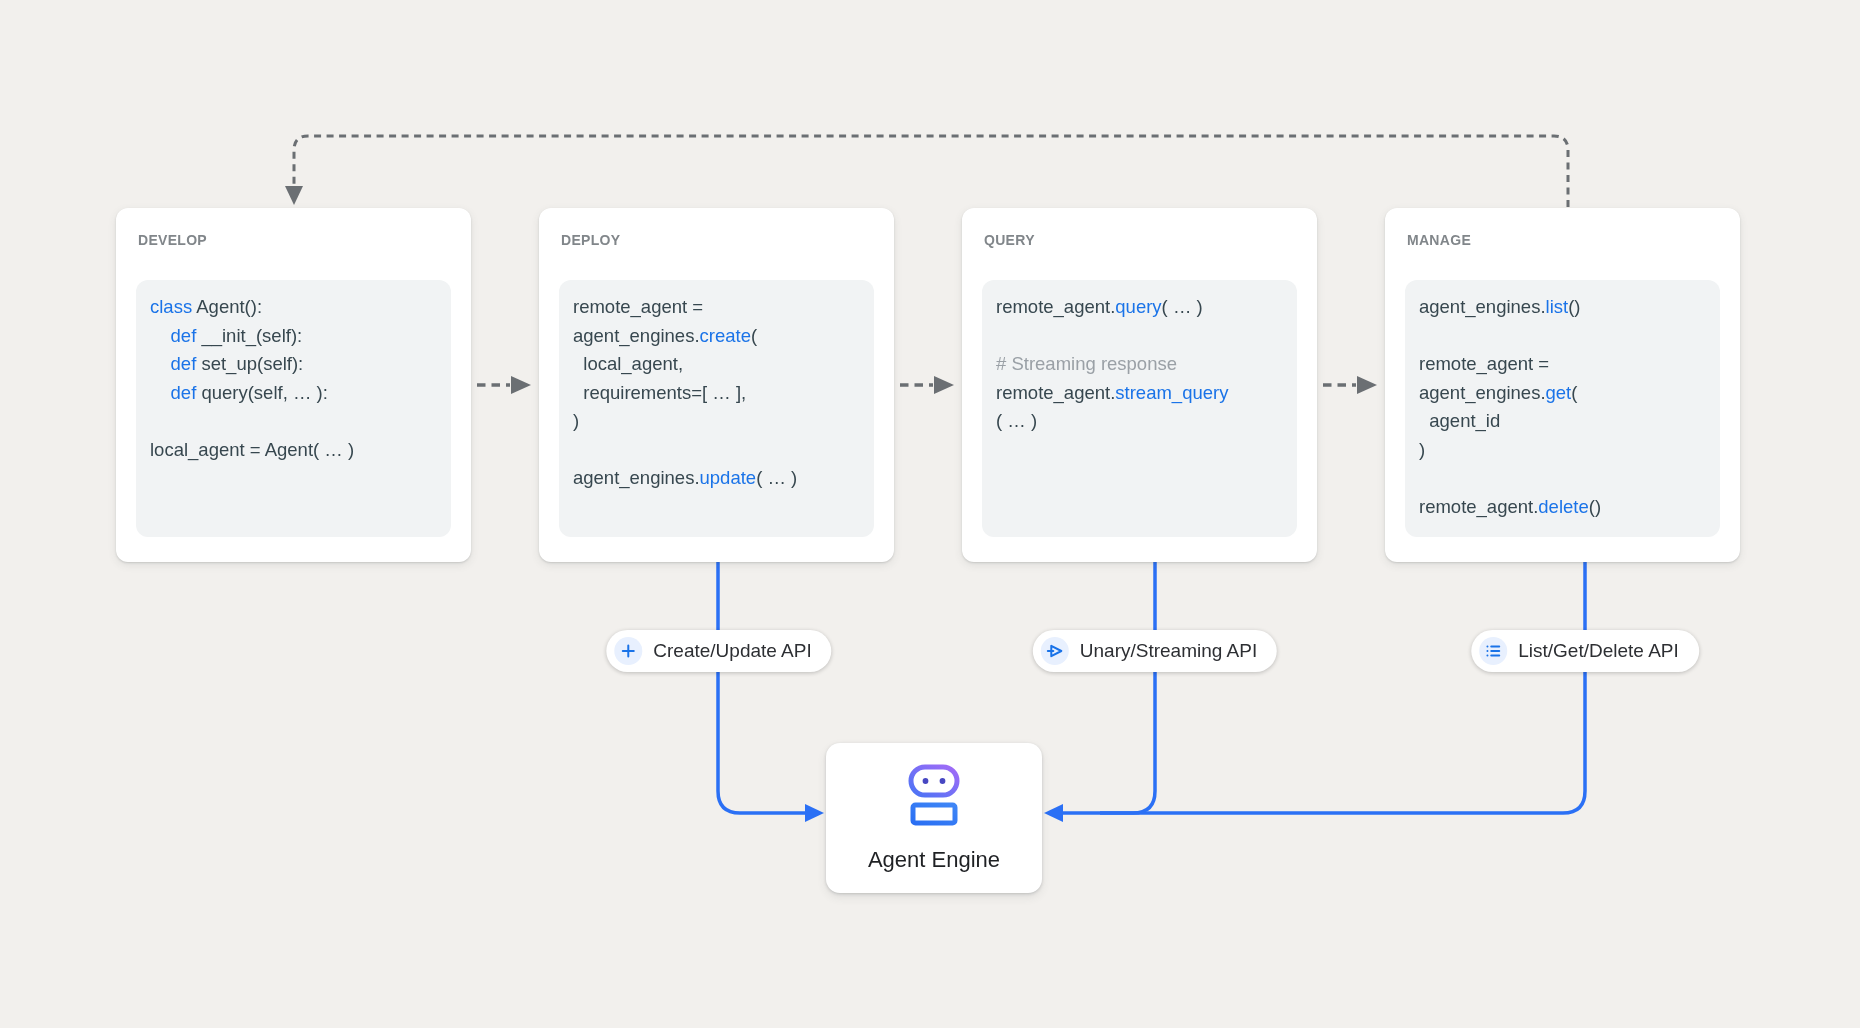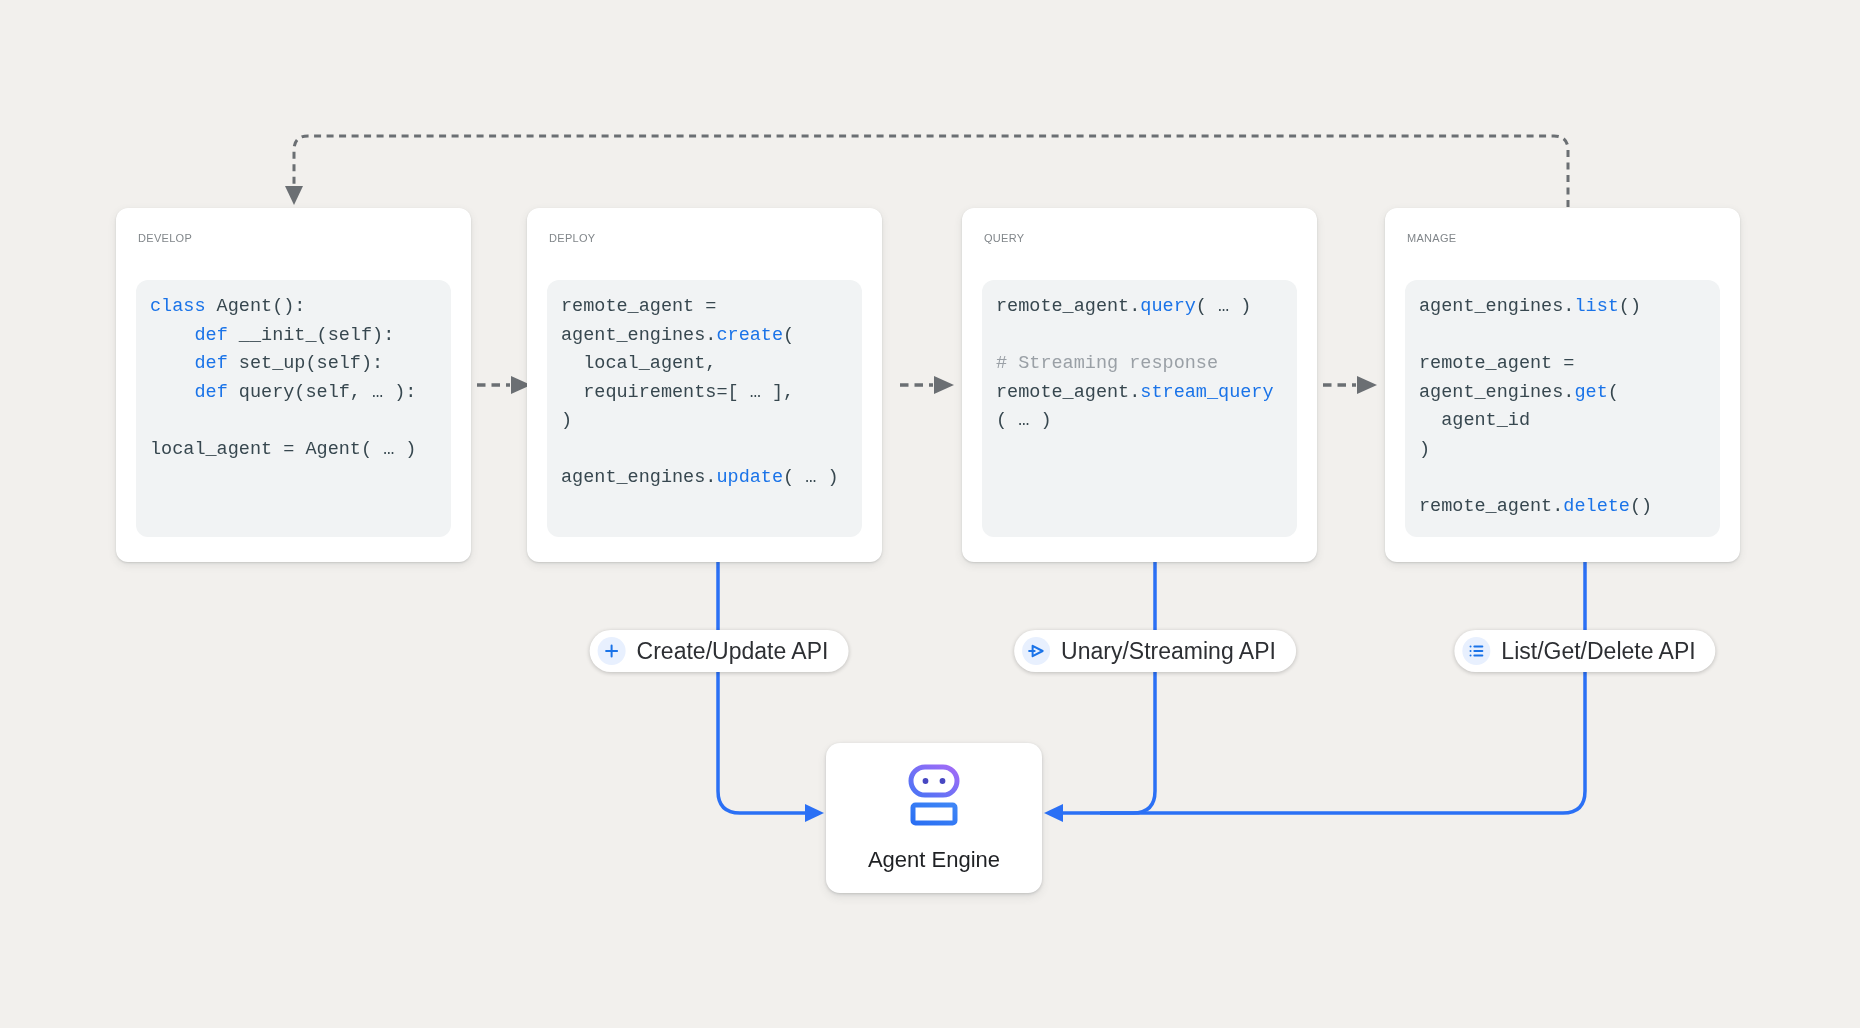--- a/index.html
+++ b/index.html
@@ -11,31 +11,31 @@
   svg.wires { position:absolute; left:0; top:0; pointer-events:none; }
 
   
   .card {
     position:absolute; top:208px; width:355px; height:354px;
     background:#ffffff; border-radius:12px;
     box-shadow:0 1px 2px rgba(60,64,67,.18), 0 3px 9px rgba(60,64,67,.10);
   }
   .card-title {
     position:absolute; top:24px; left:22px;
-    font-size:11px; font-weight:400; color:#81868a; letter-spacing:.3px;
+    font-size:14px; font-weight:700; color:#81868a; letter-spacing:.3px;
   }
   .codeblock {
     position:absolute; left:20px; top:72px; width:315px; height:257px;
     background:#f1f3f4; border-radius:12px; box-sizing:border-box;
     padding:13px 14px;
     overflow:hidden;
   }
   .codeblock pre {
     margin:0;
-    font-family:Liberation Mono, monospace;
+    font-family:Liberation Sans, sans-serif;
     font-size:18.5px; line-height:28.5px; color:#37474f;
     white-space:pre;
   }
   .codeblock .k { color:#1a73e8; }
   .codeblock .p { color:#37474f; }
   .codeblock .c { color:#9aa0a6; }
 
   
   .pill {
     position:absolute; top:630px; height:42px;
@@ -43,21 +43,21 @@
     background:#ffffff; border-radius:21px;
     box-shadow:0 1px 4px rgba(0,0,0,.22);
     display:inline-flex; align-items:center;
     padding:0 20px 0 8px; gap:11px; white-space:nowrap;
   }
   .pill-icon {
     width:28px; height:28px; border-radius:50%;
     background:#e8f0fe; display:flex; align-items:center; justify-content:center;
     flex:0 0 auto;
   }
-  .pill-label { font-size:23px; font-weight:500; color:#2d2f33; }
+  .pill-label { font-size:19px; font-weight:500; color:#2d2f33; }
 
   
   .engine {
     position:absolute; left:826px; top:743px; width:216px; height:150px;
     background:#ffffff; border-radius:14px;
     box-shadow:0 1px 3px rgba(60,64,67,.22), 0 4px 10px rgba(60,64,67,.10);
     display:flex; flex-direction:column; align-items:center; justify-content:center;
     gap:18px;
   }
   .engine-label { font-size:22px; font-weight:500; color:#1f2124; }
@@ -107,21 +107,21 @@
     <div class="codeblock">
         <pre><span class="k">class</span><span class="p"> Agent():</span>
 <span class="p">    </span><span class="k">def</span><span class="p"> __init_(self):</span>
 <span class="p">    </span><span class="k">def</span><span class="p"> set_up(self):</span>
 <span class="p">    </span><span class="k">def</span><span class="p"> query(self, … ):</span>
 
 <span class="p">local_agent = Agent( … )</span></pre>
       </div>
   </div>
 
-  <div class="card" style="left:527px">
+  <div class="card" style="left:539px">
     <div class="card-title">DEPLOY</div>
     <div class="codeblock">
         <pre><span class="p">remote_agent =</span>
 <span class="p">agent_engines.</span><span class="k">create</span><span class="p">(</span>
 <span class="p">  local_agent,</span>
 <span class="p">  requirements=[ … ],</span>
 <span class="p">)</span>
 
 <span class="p">agent_engines.</span><span class="k">update</span><span class="p">( … )</span></pre>
       </div>

